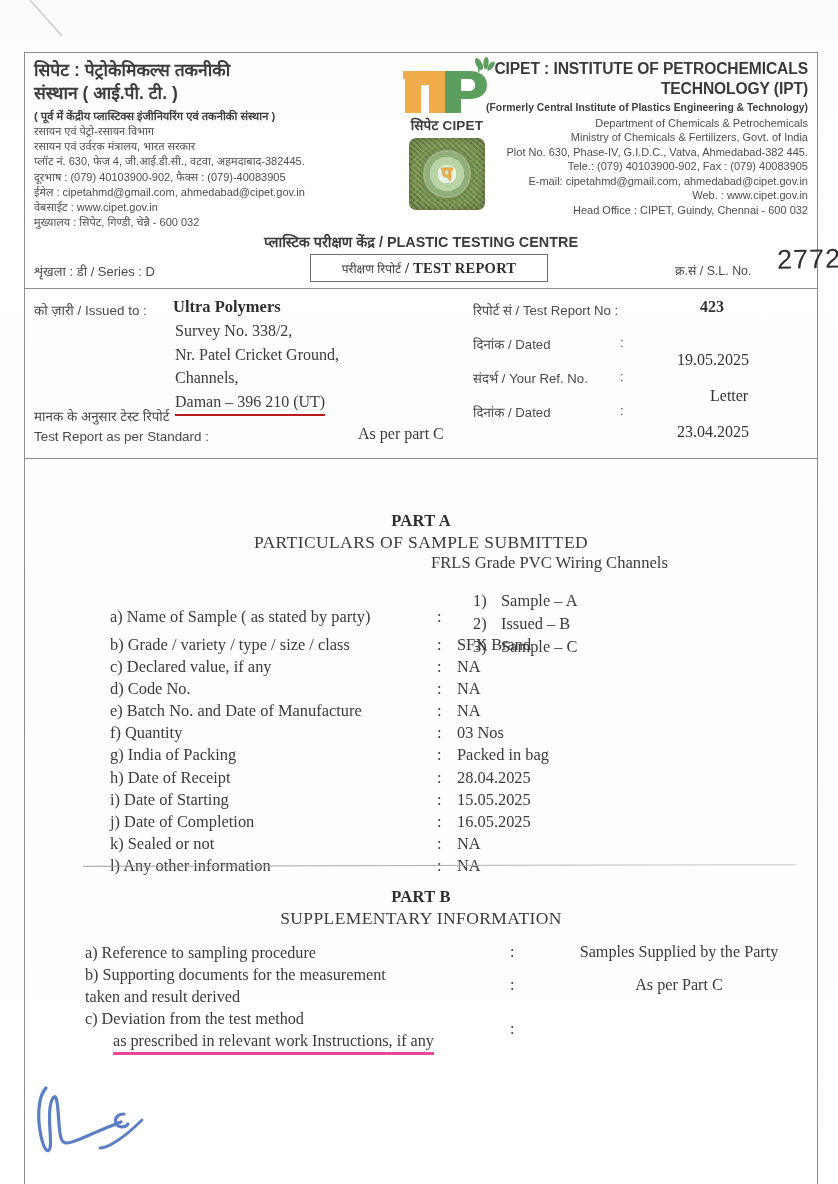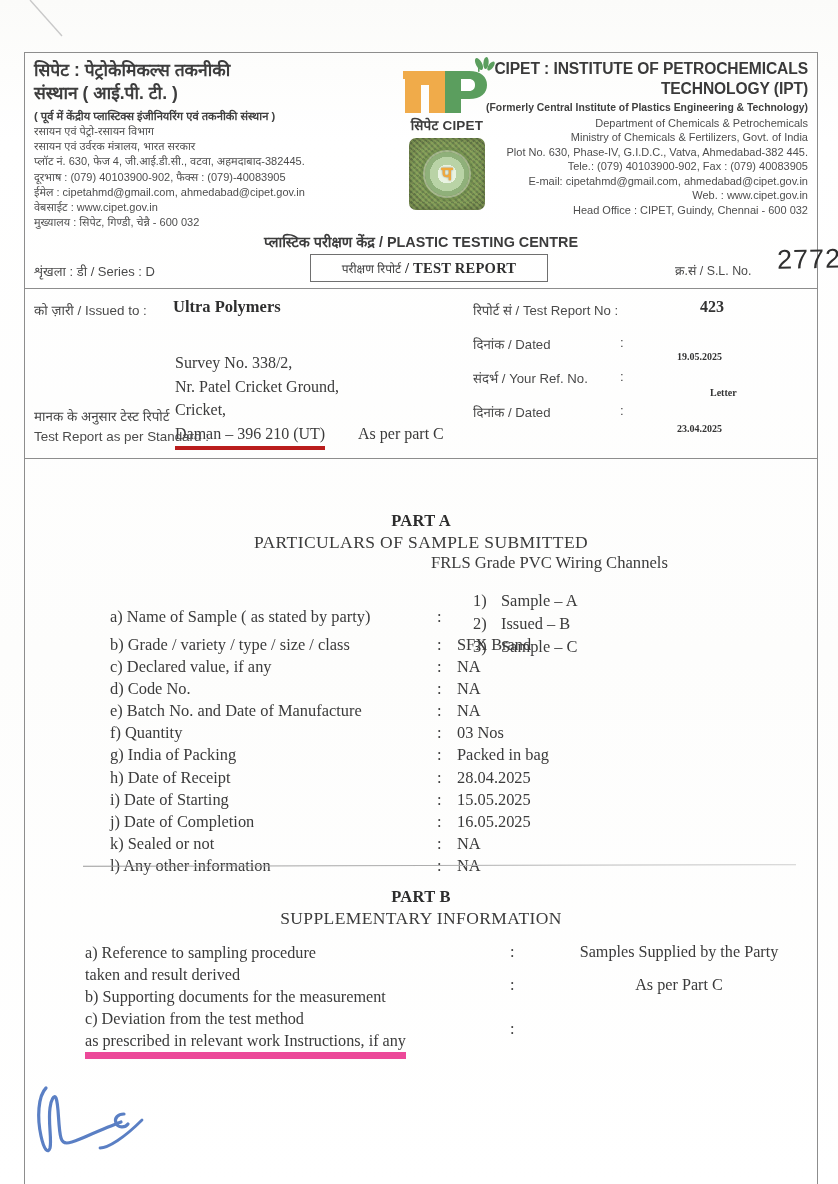--- a/index.html
+++ b/index.html
@@ -114,43 +114,43 @@
   .iss-label{
     position:absolute;left:9px;top:12px;
     font-family:"Liberation Sans", sans-serif;font-size:13.4px;color:#4a4a4a;
   }
   .iss-name{
     position:absolute;left:148px;top:8px;
     font-family:"Liberation Serif", serif;font-weight:700;font-size:16.5px;color:#2e2e2e;
   }
   .iss-addr{
     position:absolute;left:150px;top:30px;
-    font-family:"Liberation Serif", serif;font-size:16px;line-height:23.5px;color:#3b3b3b;margin-top:32px;
-  }
-  .iss-addr .last{border-bottom:4px solid #b91c1c;display:inline-block;padding-bottom:1px;}
+    font-family:"Liberation Serif", serif;font-size:16px;line-height:23.5px;color:#3b3b3b;
+  }
+  .iss-addr .last{border-bottom:2px solid #b91c1c;display:inline-block;padding-bottom:1px;}
   .std-hi{
     position:absolute;left:9px;top:118px;
     font-family:"Liberation Sans", sans-serif;font-size:13.4px;color:#4a4a4a;
   }
   .std-en{
     position:absolute;left:9px;top:140px;
     font-family:"Liberation Sans", sans-serif;font-size:13.4px;color:#4a4a4a;
   }
   .std-val{
     position:absolute;left:333px;top:136px;
     font-family:"Liberation Serif", serif;font-size:16px;color:#3a3a3a;
   }
   .rgt{position:absolute;left:440px;top:0;width:352px;height:169px;}
   .rgt .lbl{
     position:absolute;
     font-family:"Liberation Sans", sans-serif;font-size:13.2px;color:#4a4a4a;
   }
   .rgt .col{position:absolute;font-family:"Liberation Sans", sans-serif;font-size:13.2px;color:#4a4a4a;}
   .rgt .val{
-    position:absolute;font-family:"Liberation Serif", serif;font-size:10px;color:#333;font-weight:bold;
+    position:absolute;font-family:"Liberation Serif", serif;font-size:16px;color:#333;
   }
   .rgt .val.b{font-weight:700;font-size:16px;}
   
   .body{position:absolute;left:25px;top:459px;width:792px;}
   .part-title{
     text-align:center;font-family:"Liberation Serif", serif;
     font-weight:700;font-size:16.5px;color:#2d2d2d;letter-spacing:.3px;
   }
   .part-sub{
     text-align:center;font-family:"Liberation Serif", serif;
@@ -201,21 +201,21 @@
     font-family:"Liberation Serif", serif;font-size:16.2px;line-height:21.5px;color:#3b3b3b;
   }
   .pb-row .colon{
     position:absolute;left:425px;
     font-family:"Liberation Serif", serif;font-size:16.2px;color:#3b3b3b;
   }
   .pb-row .val{
     position:absolute;left:456px;width:276px;text-align:center;
     font-family:"Liberation Serif", serif;font-size:16.2px;color:#3b3b3b;
   }
-  .pb-row .lab.u{border-bottom:7px solid #ec4899;display:inline-block;}
+  .pb-row .lab.u{border-bottom:3px solid #ec4899;display:inline-block;margin-left:28px;}
   
   .sig{position:absolute;left:28px;top:1078px;width:200px;height:90px;}
 </style>
 </head>
 <body>
 
 <div class="scan-tint"></div>
 
 <svg class="corner-fold" viewBox="0 0 60 40">
   <path d="M2 0 L34 36" stroke="#c9c9c9" stroke-width="1.4" fill="none"></path>
@@ -281,21 +281,21 @@
 </div>
 
 <div class="hr" style="top:288px"></div>
 
 <div class="issued">
   <div class="iss-label">को ज़ारी  / Issued to :</div>
   <div class="iss-name">Ultra Polymers</div>
   <div class="iss-addr">
     <div>Survey No. 338/2,</div>
     <div>Nr. Patel Cricket Ground,</div>
-    <div>Cricket,</div>
+    <div>Channels,</div>
     <div><span class="last">Daman – 396 210 (UT)</span></div>
   </div>
   <div class="std-hi">मानक के अनुसार टेस्ट रिपोर्ट</div>
   <div class="std-en">Test Report as per Standard :</div>
   <div class="std-val">As per part C</div>
 
   <div class="rgt">
     <div class="lbl" style="left:8px;top:12px">रिपोर्ट सं / Test Report No :</div>
     <div class="val b" style="left:235px;top:9px">423</div>
 
@@ -397,22 +397,22 @@
     <div class="part-title">PART B</div>
     <div class="part-sub">SUPPLEMENTARY  INFORMATION</div>
 
     <div class="pb-rows">
       <div class="pb-row" style="height:22px">
         <div class="lab">a) Reference to sampling procedure</div>
         <span class="colon" style="top:0">:</span>
         <span class="val" style="top:0">Samples Supplied by  the Party</span>
       </div>
       <div class="pb-row" style="height:44px">
+        <div class="lab">b) Supporting documents for the measurement</div>
         <div class="lab">taken and result derived</div>
-        <div class="lab">b) Supporting documents for the measurement</div>
         <span class="colon" style="top:11px">:</span>
         <span class="val" style="top:11px">As per Part C</span>
       </div>
       <div class="pb-row" style="height:44px">
         <div class="lab">c) Deviation from the test method</div>
         <div class="lab u">as prescribed in relevant work Instructions, if any</div>
         <span class="colon" style="top:11px">:</span>
       </div>
     </div>
 

